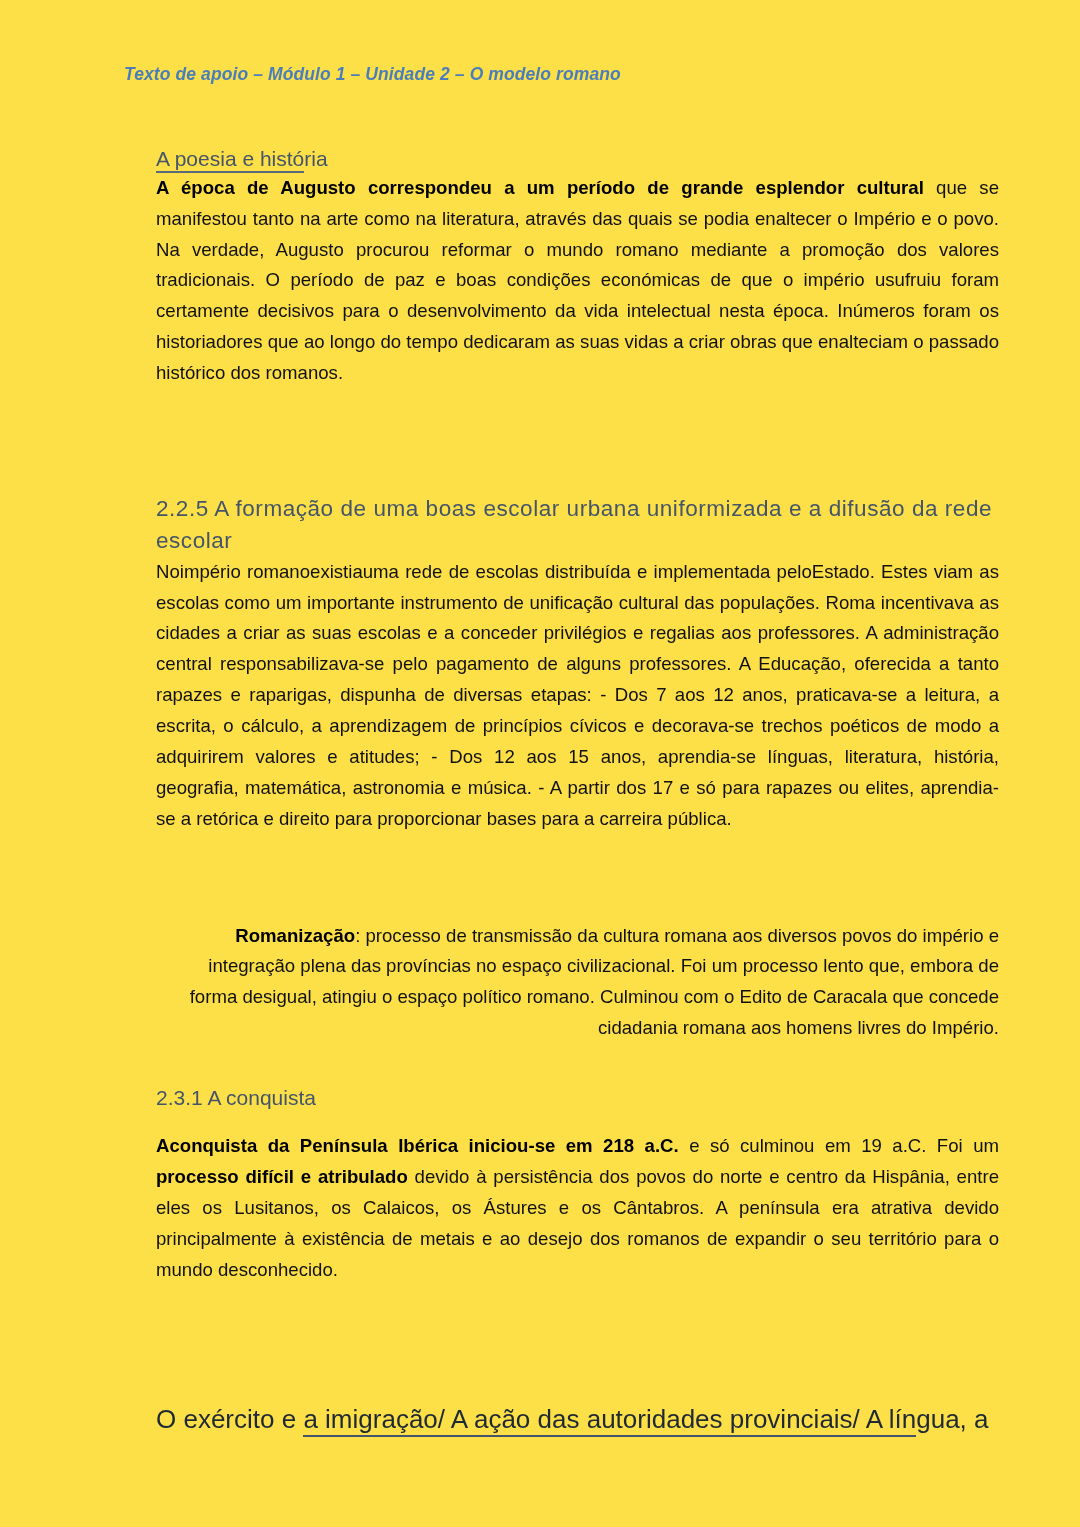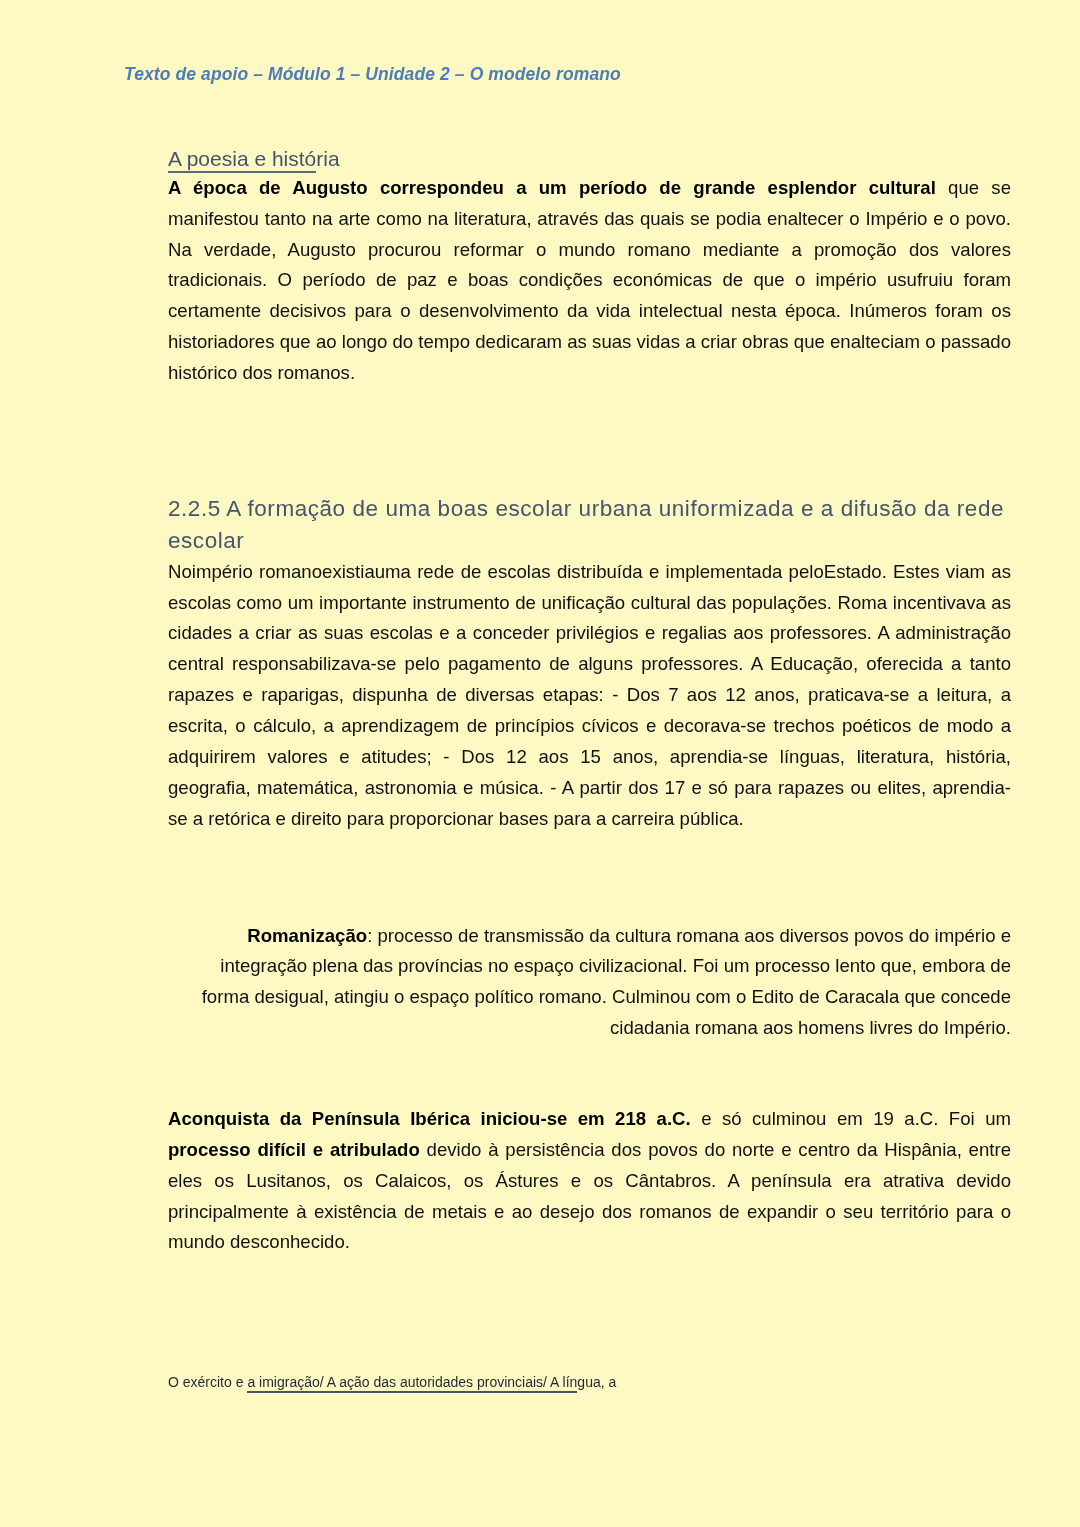--- a/index.html
+++ b/index.html
@@ -7,21 +7,21 @@
     margin: 0;
     padding: 0;
     background: #ffffff;
   }
 
   .page {
     position: relative;
     width: 1080px;
     height: 1527px;
     margin: 0 auto;
-    background: #fef9c3;
+    background: #fde047;
     box-sizing: border-box;
     font-family: "Liberation Sans", sans-serif;
     color: #1a1a1a;
     overflow: hidden;
   }
 
   
   .doc-header {
     position: absolute;
     left: 124px;
@@ -32,21 +32,21 @@
     font-weight: bold;
     font-style: italic;
     color: #4a7ebb;
     letter-spacing: 0.1px;
     white-space: nowrap;
   }
 
   
   .content {
     position: absolute;
-    left: 168px;
+    left: 156px;
     top: 146px;
     width: 843px;
   }
 
   
   .h-sub {
     font-size: 21px;
     font-weight: normal;
     color: #44546a;
     line-height: 1.28;
@@ -94,21 +94,21 @@
     text-align: right;
   }
 
   p.body b,
   p.body strong {
     font-weight: bold;
     color: #000000;
   }
 
   .lead-line {
-    font-size: 14px;
+    font-size: 26px;
     line-height: 1.5;
     color: #1f2933;
     margin: 0;
   }
 
   .lead-line .ul {
     border-bottom: 2px solid #44546a;
     padding-bottom: 1px;
   }
 
@@ -141,20 +141,21 @@
 
     <div class="gap-l"></div>
 
 
     <div class="gap-s"></div>
 
     <p class="body left"><b>Romanização</b><span>: processo de transmissão da cultura romana aos diversos povos do império e integração plena das províncias no espaço civilizacional. Foi um processo lento que, embora de forma desigual, atingiu o espaço político romano. Culminou com o Edito de Caracala que concede cidadania romana aos homens livres do Império.</span></p>
 
     <div class="gap-m"></div>
 
+    <h3 class="h-minor">2.3.1 A conquista</h3>
 
     <div class="gap-s"></div>
 
     <p class="body"><b>Aconquista da Península Ibérica iniciou-se em 218 a.C.</b><span> e só culminou em 19 a.C. Foi um </span><b>processo difícil e atribulado</b><span> devido à persistência dos povos do norte e centro da Hispânia, entre eles os Lusitanos, os Calaicos, os Ástures e os Cântabros. A península era atrativa devido principalmente à existência de metais e ao desejo dos romanos de expandir o seu território para o mundo desconhecido.</span></p>
 
     <div class="gap-l"></div>
 
 
     <div class="gap-m"></div>
     <div class="gap-xs"></div>

